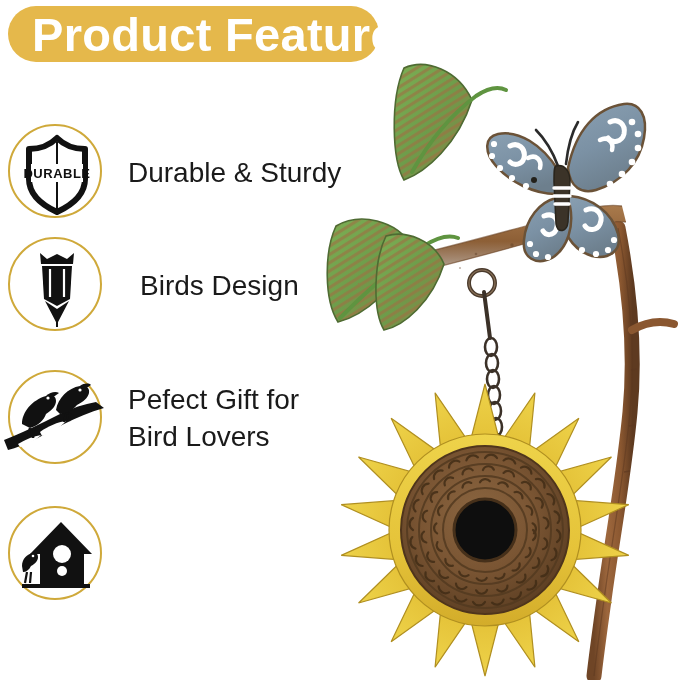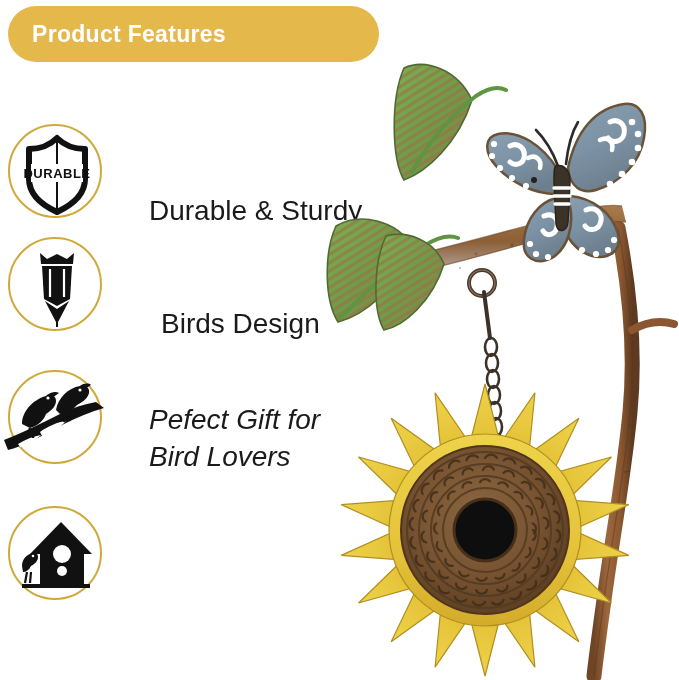--- a/index.html
+++ b/index.html
@@ -26,41 +26,40 @@
     height: 56px;
     background: #e5b84b;
     border-radius: 28px;
     display: flex;
     align-items: center;
     box-sizing: border-box;
     padding-left: 24px;
   }
   .header-title {
     color: #ffffff;
-    font-size: 23px;
+    font-size: 47px;
     font-weight: bold;
     letter-spacing: 0.3px;
     line-height: 1;
     white-space: nowrap;
   }
 
   
   .features {
     position: absolute;
     left: 0;
     top: 96px;
     width: 400px;
   }
   .feature-row {
     position: absolute;
     left: 0;
     display: flex;
-    align-items: flex-end;
+    align-items: center;
     width: 400px;
-    gap: 21px;
   }
   .feature-icon-wrap {
     position: relative;
     width: 114px;
     height: 114px;
     flex: 0 0 114px;
   }
   .icon-ring {
     position: absolute;
     left: 8px;
@@ -146,21 +145,21 @@
         <path d="M46 34 C50 30 56 29 59 31 L52 36 Z" fill="#111111"></path>
         <path d="M30 66 L28 76 M34 66 L33 76" stroke="#111111" stroke-width="2.5"></path>
         <circle cx="48" cy="36" r="1.6" fill="#ffffff"></circle>
 
         <path d="M56 48 C58 36 68 26 80 24 C86 23 90 26 89 31 C88 36 83 40 77 43 C73 48 66 52 60 52 Z" fill="#111111"></path>
         <path d="M80 24 C84 21 89 21 91 23 L85 27 Z" fill="#111111"></path>
         <path d="M66 52 L64 60 M70 51 L69 59" stroke="#111111" stroke-width="2.5"></path>
         <circle cx="80" cy="28" r="1.6" fill="#ffffff"></circle>
       </svg>
     </div>
-    <div class="feature-label" style="margin-left: 14px; color: rgb(26, 26, 26); font-style: italic;">Pefect Gift for
+    <div class="feature-label" style="margin-left: 14px; color: rgb(26, 26, 26);">Pefect Gift for
 Bird Lovers</div>
   </div>
 
   <div class="feature-row" id="row3" style="top: 402px;">
     <div class="feature-icon-wrap">
       <div class="icon-ring" style="border-color: rgb(207, 169, 58);"></div>
       <svg class="icon-art" viewBox="0 0 114 114">
 
         <path d="M61 24 L92 56 L84 56 L84 86 L40 86 L40 56 L30 56 Z" fill="#111111"></path>
         <circle cx="62" cy="56" r="9" fill="#ffffff"></circle>

